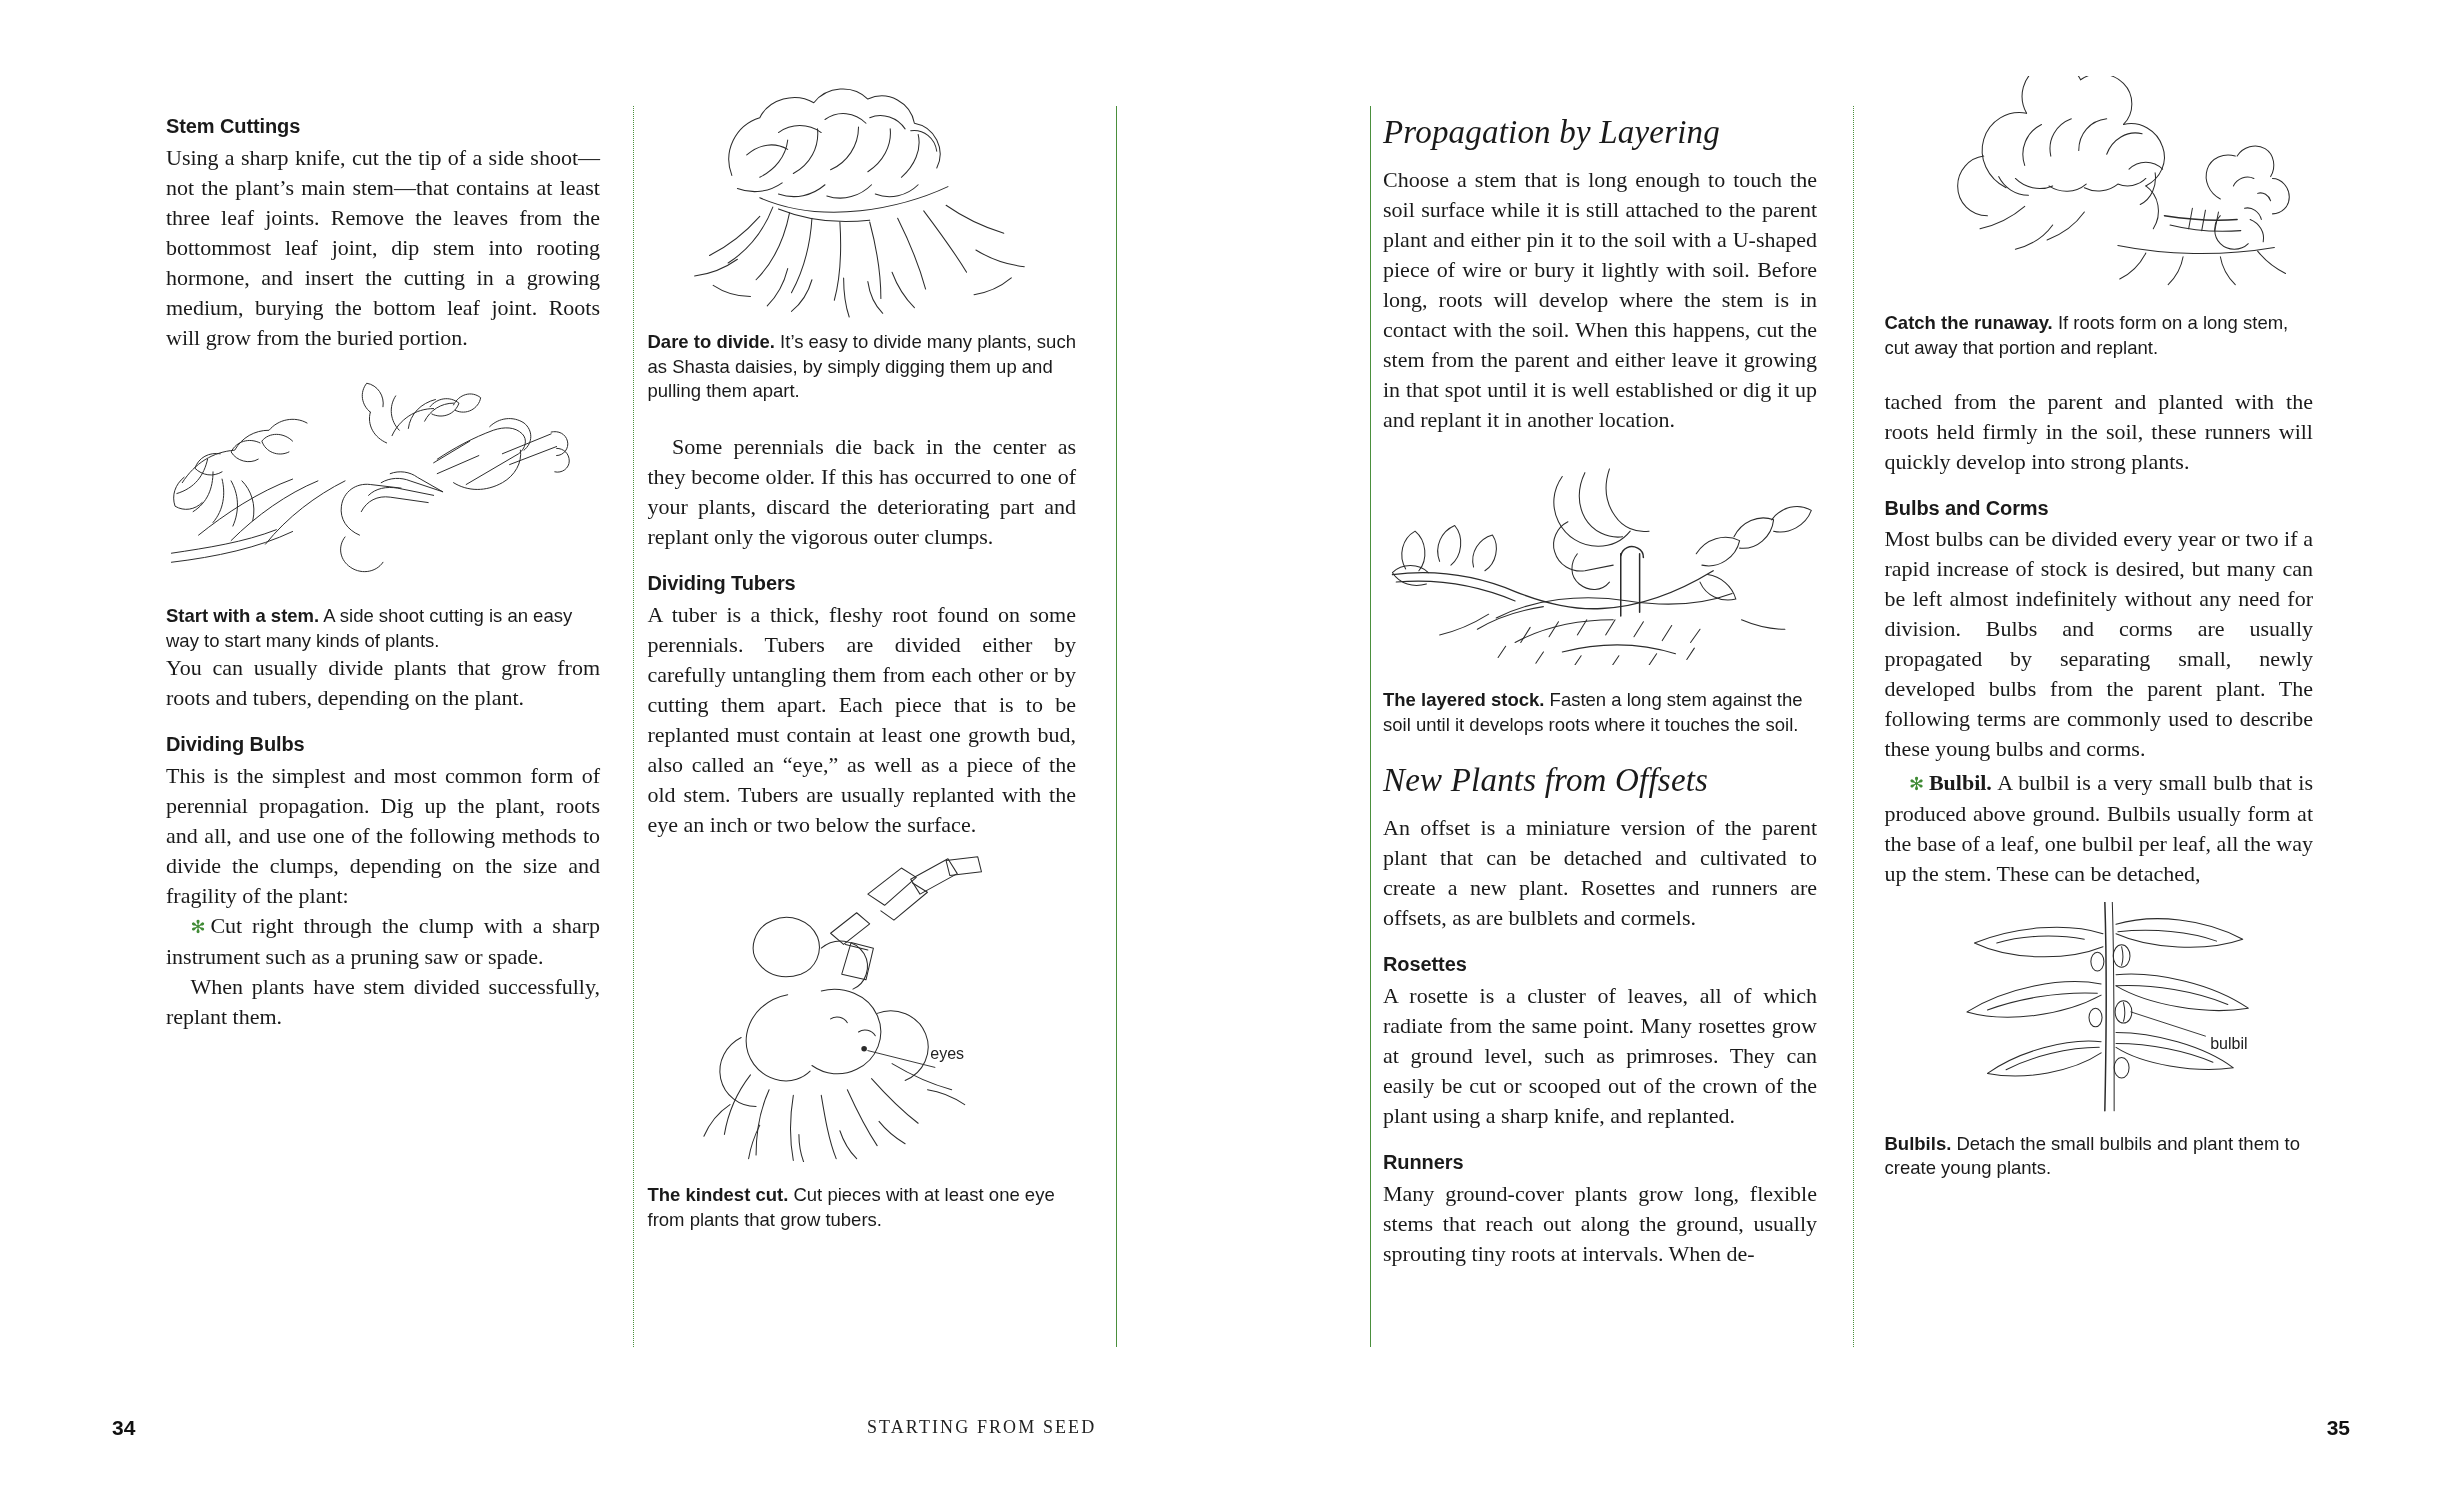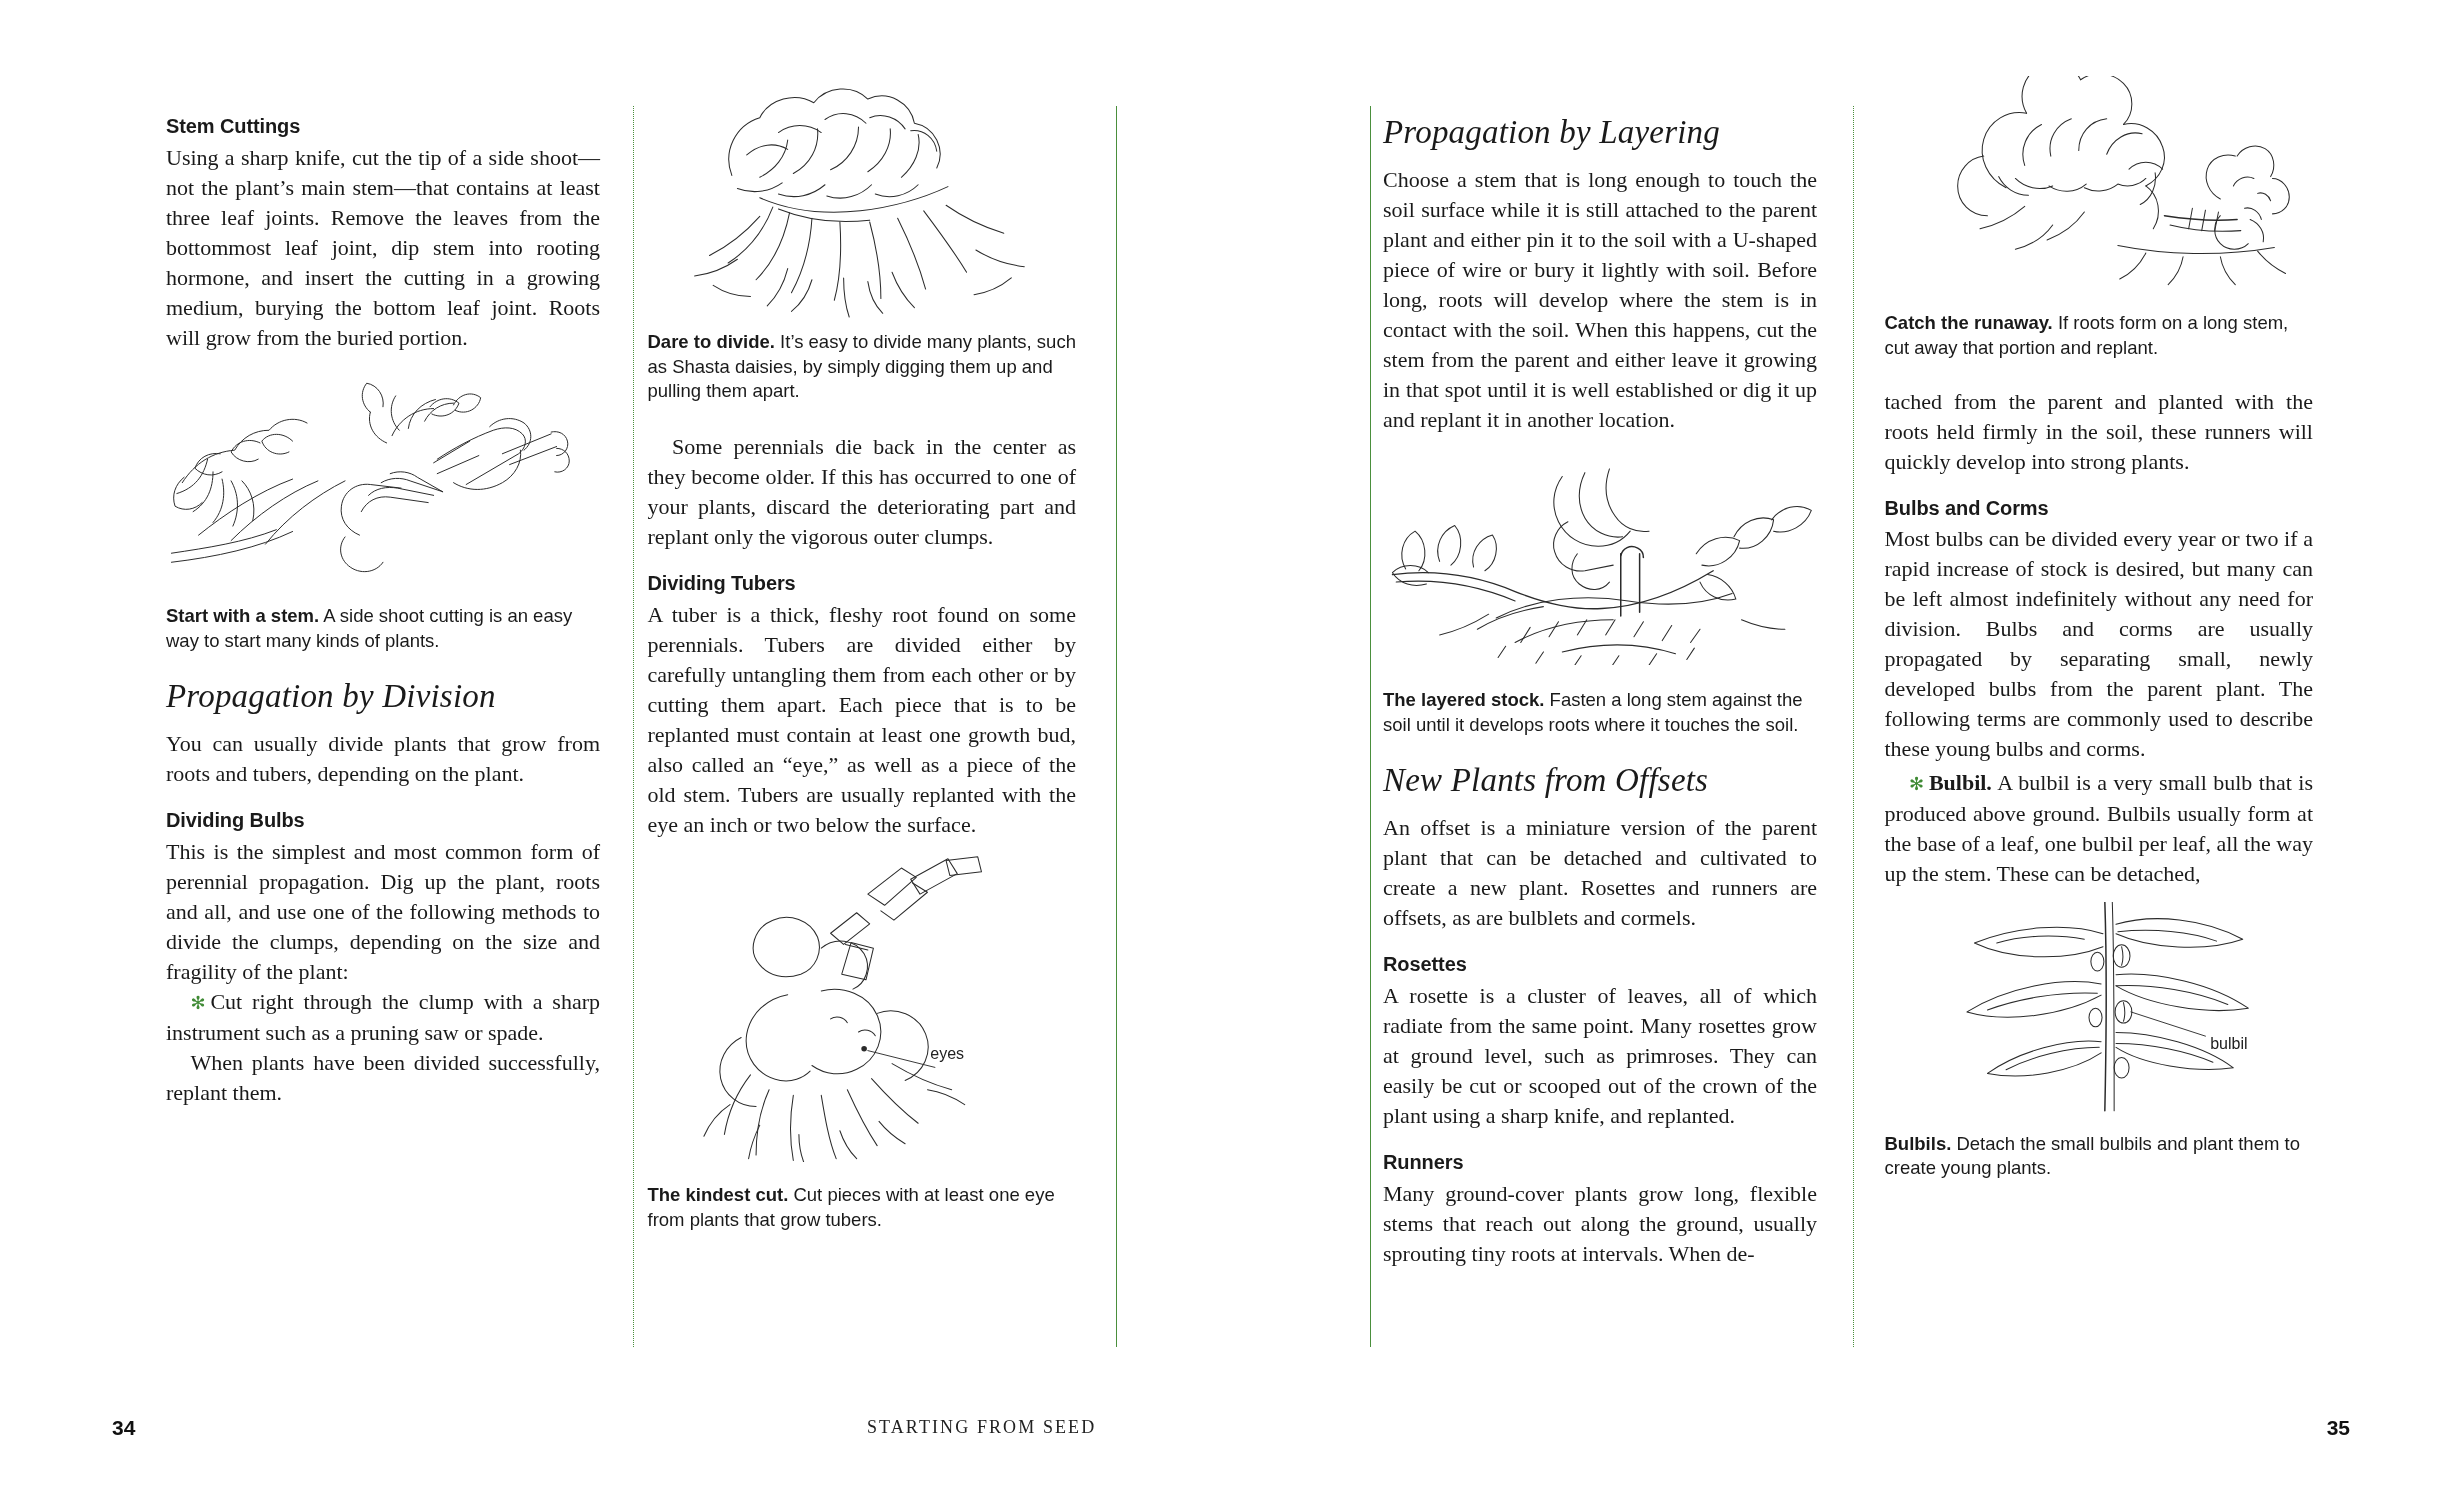--- a/index.html
+++ b/index.html
@@ -200,29 +200,28 @@
 
               <path d="M6 196c40-6 80-12 116-26M6 206c50-6 96-16 134-34"></path>
             </g>
           </svg>
         </div>
 
         <p class="caption">
           <span class="lead">Start with a stem.</span><span> A side shoot cutting is an easy way to start many kinds of plants.</span>
         </p>
 
-        <h2 class="section">Propagation by Division</h2>
         <p class="body">You can usually divide plants that grow from roots and tubers, depending on the plant.</p>
 
         <h3 class="sub">Dividing Bulbs</h3>
         <p class="body">This is the simplest and most common form of perennial propagation. Dig up the plant, roots and all, and use one of the following methods to divide the clumps, depending on the size and fragility of the plant:</p>
 
         <span class="bullet"><span class="leaf">✻</span><span>Cut right through the clump with a sharp instrument such as a pruning saw or spade.</span></span>
 
-        <p class="body" style="text-indent:24.6px;">When plants have been divided successfully, replant them.</p>
+        <p class="body" style="text-indent:24.6px;">When plants have stem divided successfully, replant them.</p>
       </div>
 
       <div class="col lp-c2">
 
         <div class="illus" style="margin-top:-28px;">
           <svg viewBox="0 0 460 250">
             <g fill="none" stroke="#2b2b2b" stroke-width="1.1" stroke-linecap="round" stroke-linejoin="round">
 
               <path d="M90 96c-10-26 4-54 30-62 10-20 38-28 58-16 14-18 42-20 58-4 22-10 46 4 50 26 22 4 34 28 24 48"></path>
               <path d="M106 74c14-12 30-14 44-6M140 50c14-10 32-10 46 0M190 36c14-10 32-8 44 4M238 34c14-6 30 0 38 12M282 48c14-2 26 8 28 22"></path>

